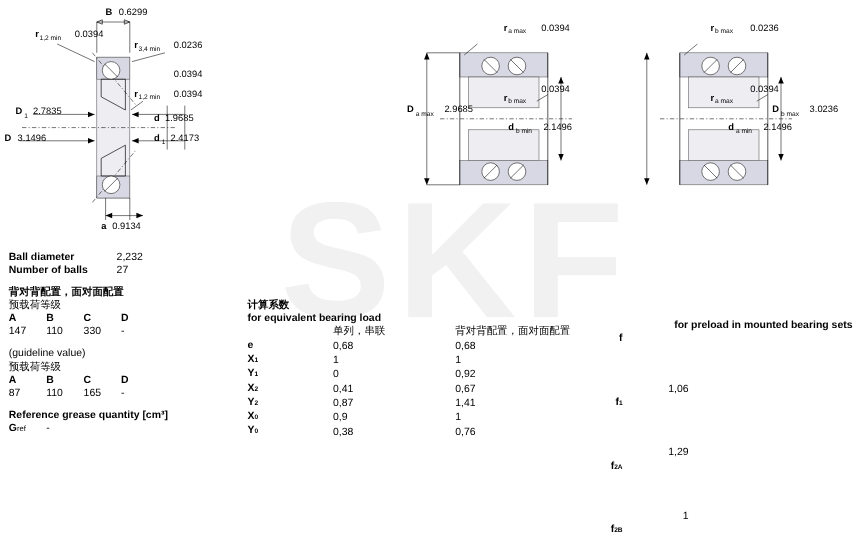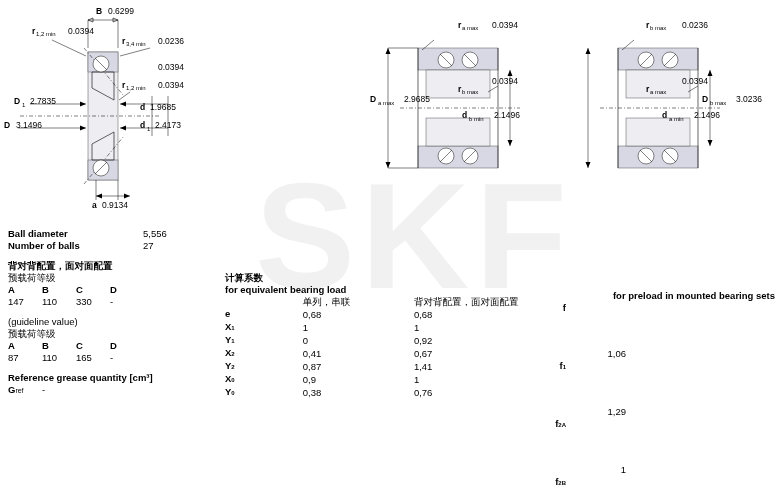--- a/index.html
+++ b/index.html
@@ -29,21 +29,21 @@
   .hatch{fill:#d8d8e4;stroke:#555;stroke-width:0.5;}
   .hatch2{fill:#ededf2;stroke:#555;stroke-width:0.5;}
   .ring{fill:#ffffff;stroke:#333;stroke-width:0.6;}
   
   .tbl{position:absolute;font-size:9.5px;line-height:12px;}
   .bold{font-weight:bold;}
   #colA{left:8px;top:228px;width:205px;}
   #colB{left:225px;top:272px;width:300px;}
   #colC{left:530px;top:290px;width:245px;text-align:right;}
   .kv{display:flex;}
-  .kv .k{width:135px;}
+  .kv .k{width:98px;}
   .spacer{height:8px;}
   .b4{display:flex;}
   .b4 > div:nth-child(1){width:34px;}
   .b4 > div:nth-child(2){width:34px;}
   .b4 > div:nth-child(3){width:34px;}
   .b4 > div:nth-child(4){width:34px;}
   .cb{display:flex;align-items:center;}
   .cb .c1{width:84px;}
   .cb .c2{width:120px;}
   .cb .c3{width:120px;}
@@ -240,21 +240,21 @@
   <text class="dimtxt b" x="92" y="118">d</text>
   <text class="dimtxt sub" x="99" y="121">a min</text>
   <text class="dimtxt" x="124" y="118">2.1496</text>
 </svg>
 
 </div>
 
 <div class="tbl" id="colA">
   <div class="kv">
     <div class="k bold">Ball diameter</div>
-    <div>5,556</div>
+    <div>2,232</div>
   </div>
   <div class="kv">
     <div class="k bold">Number of balls</div>
     <div>27</div>
   </div>
 
   <div class="spacer"></div>
 
   <div class="bold">背对背配置，面对面配置</div>
   <div>预载荷等级</div>

